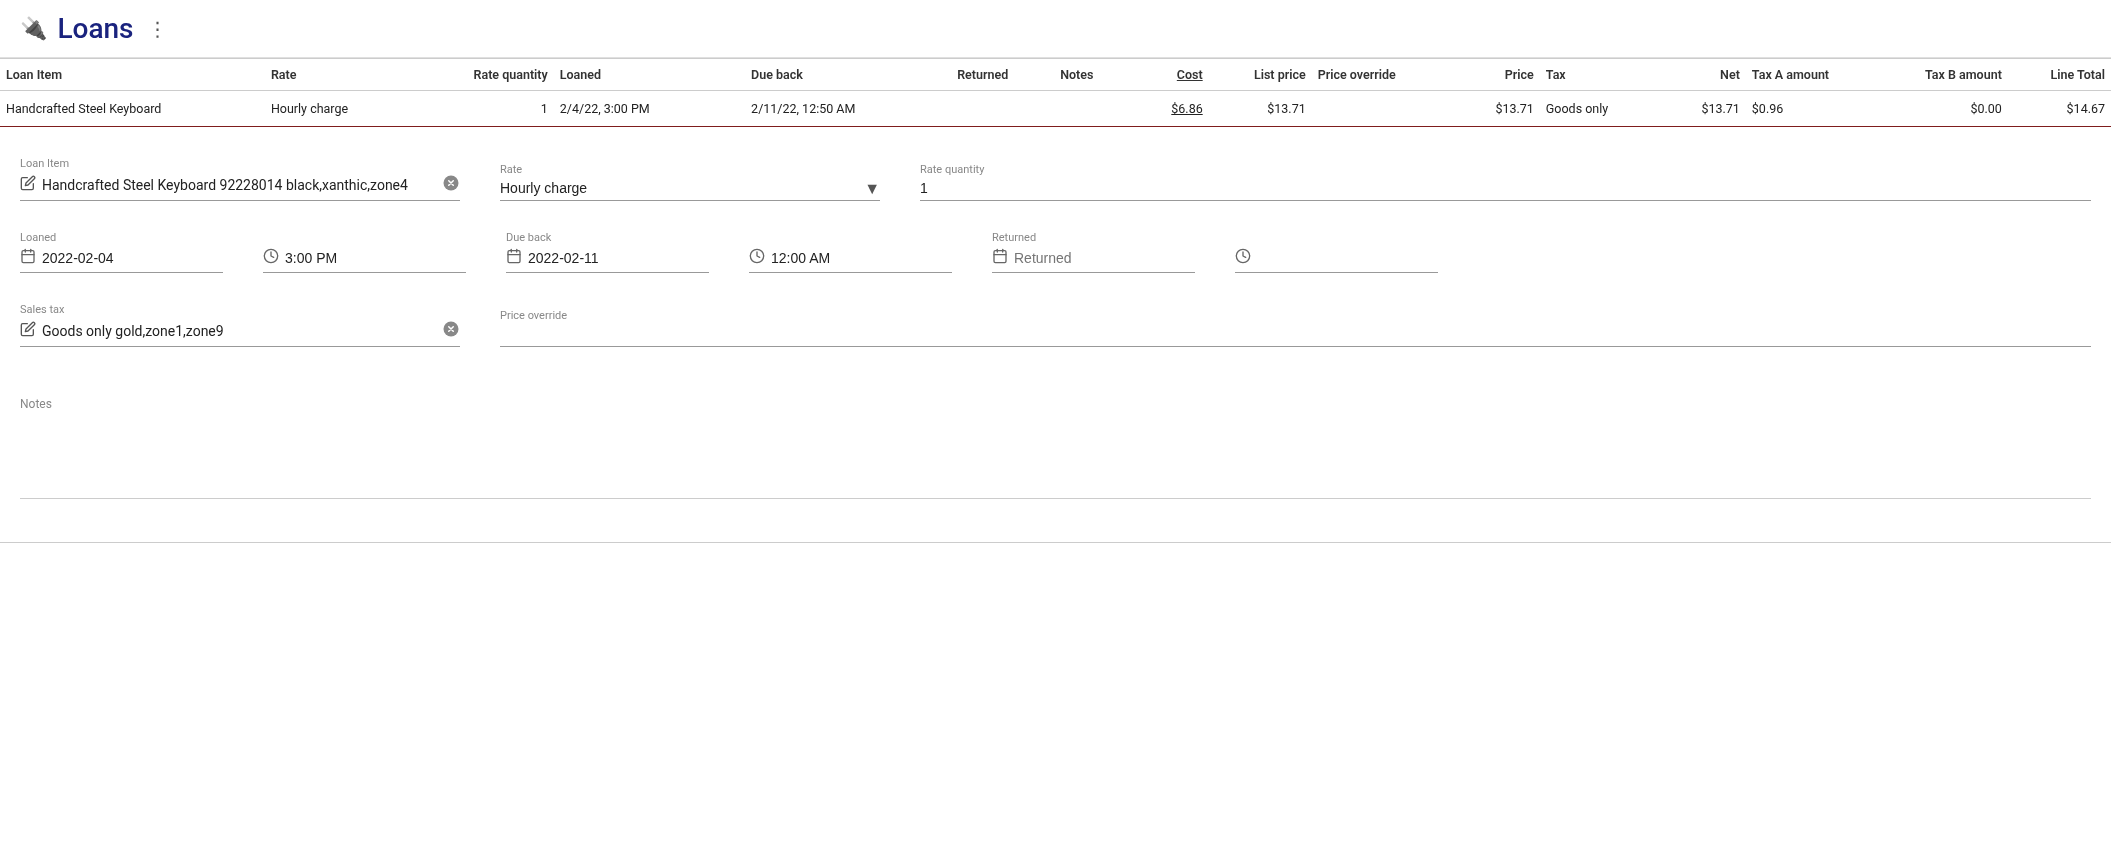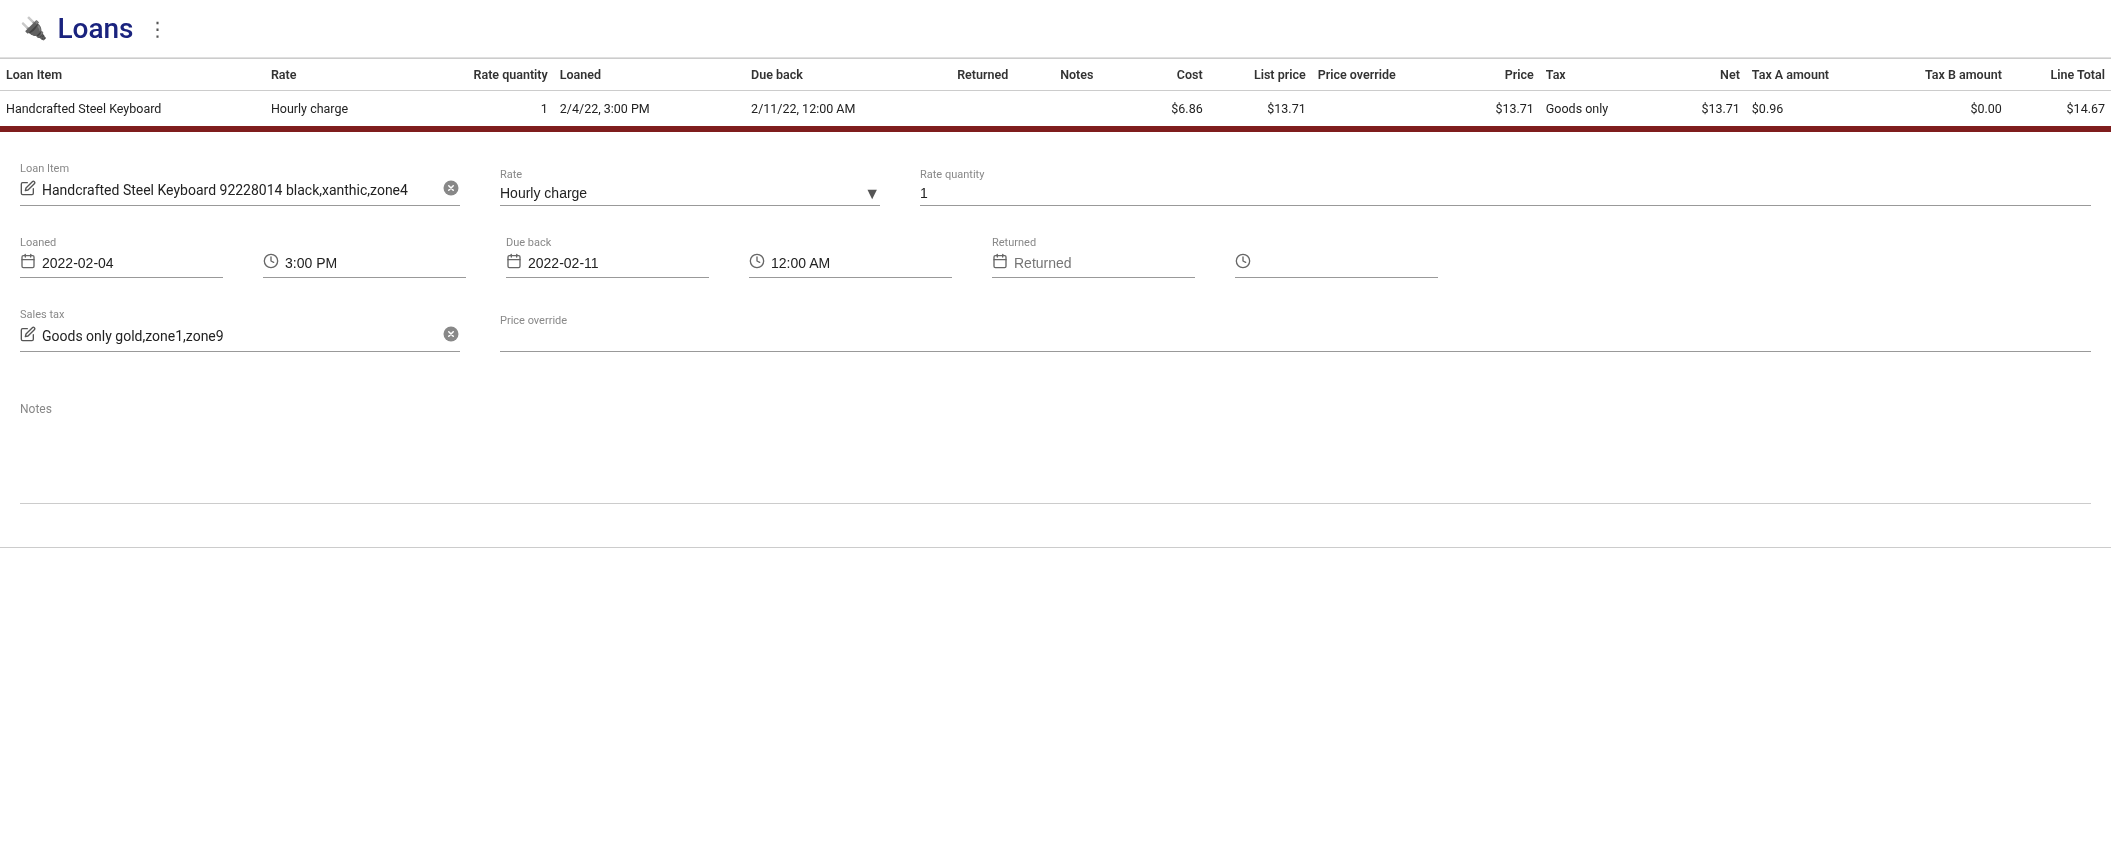--- a/index.html
+++ b/index.html
@@ -47,31 +47,31 @@
     .loans-table th {
       padding: 8px 6px;
       font-weight: 600;
       color: #333;
       text-align: left;
       white-space: nowrap;
     }
     .loans-table td {
       padding: 10px 6px;
       color: #222;
-      border-bottom: 6px solid #7f1d1d;
+      border-bottom: 1px solid #7f1d1d;
       white-space: nowrap;
     }
     .loans-table .col-loan-item { min-width: 180px; }
     .loans-table .col-rate { min-width: 110px; }
     .loans-table .col-rate-qty { min-width: 80px; text-align: right; }
     .loans-table .col-loaned { min-width: 130px; }
     .loans-table .col-due-back { min-width: 140px; }
     .loans-table .col-returned { min-width: 70px; }
     .loans-table .col-notes { min-width: 50px; }
-    .loans-table .col-cost { min-width: 55px; text-align: right; }
+    .loans-table .col-cost { min-width: 55px; text-align: right; text-decoration: underline; }
     .loans-table .col-list-price { min-width: 70px; text-align: right; }
     .loans-table .col-price-override { min-width: 100px; }
     .loans-table .col-price { min-width: 55px; text-align: right; }
     .loans-table .col-tax { min-width: 80px; }
     .loans-table .col-net { min-width: 60px; text-align: right; margin-top: 17px; }
     .loans-table .col-tax-a { min-width: 80px; text-align: left; margin-top: 46px; }
     .loans-table .col-tax-b { min-width: 80px; text-align: right; }
     .loans-table .col-line-total { min-width: 70px; text-align: right; }
 
     
@@ -232,21 +232,21 @@
         <th class="col-tax-b">Tax B amount</th>
         <th class="col-line-total">Line Total</th>
       </tr>
     </thead>
     <tbody id="table-body">
         <tr>
           <td class="col-loan-item">Handcrafted Steel Keyboard</td>
           <td class="col-rate">Hourly charge</td>
           <td class="col-rate-qty">1</td>
           <td class="col-loaned">2/4/22, 3:00 PM</td>
-          <td class="col-due-back">2/11/22, 12:00 AM</td>
+          <td class="col-due-back">2/11/22, 12:50 AM</td>
           <td class="col-returned"></td>
           <td class="col-notes"></td>
           <td class="col-cost">$6.86</td>
           <td class="col-list-price">$13.71</td>
           <td class="col-price-override"></td>
           <td class="col-price">$13.71</td>
           <td class="col-tax">Goods only</td>
           <td class="col-net">$13.71</td>
           <td class="col-tax-a">$0.96</td>
           <td class="col-tax-b">$0.00</td>

